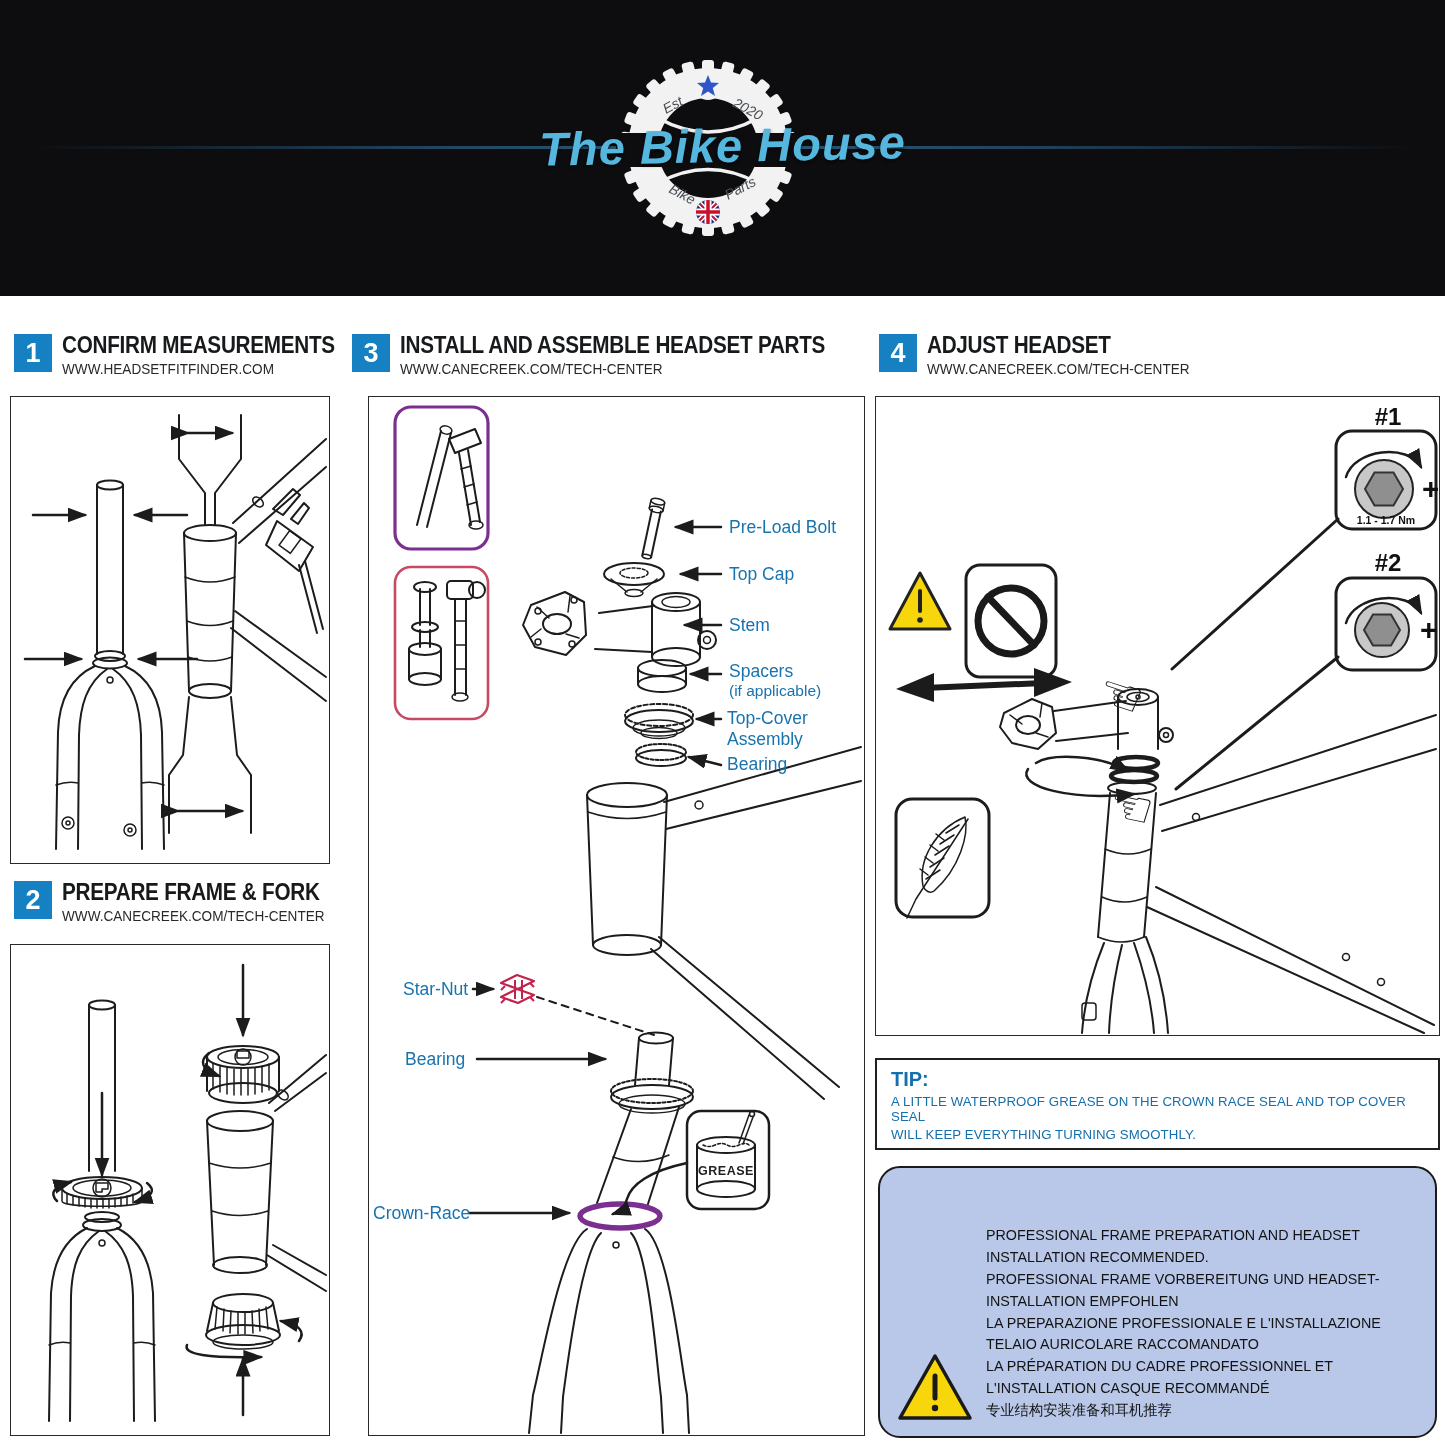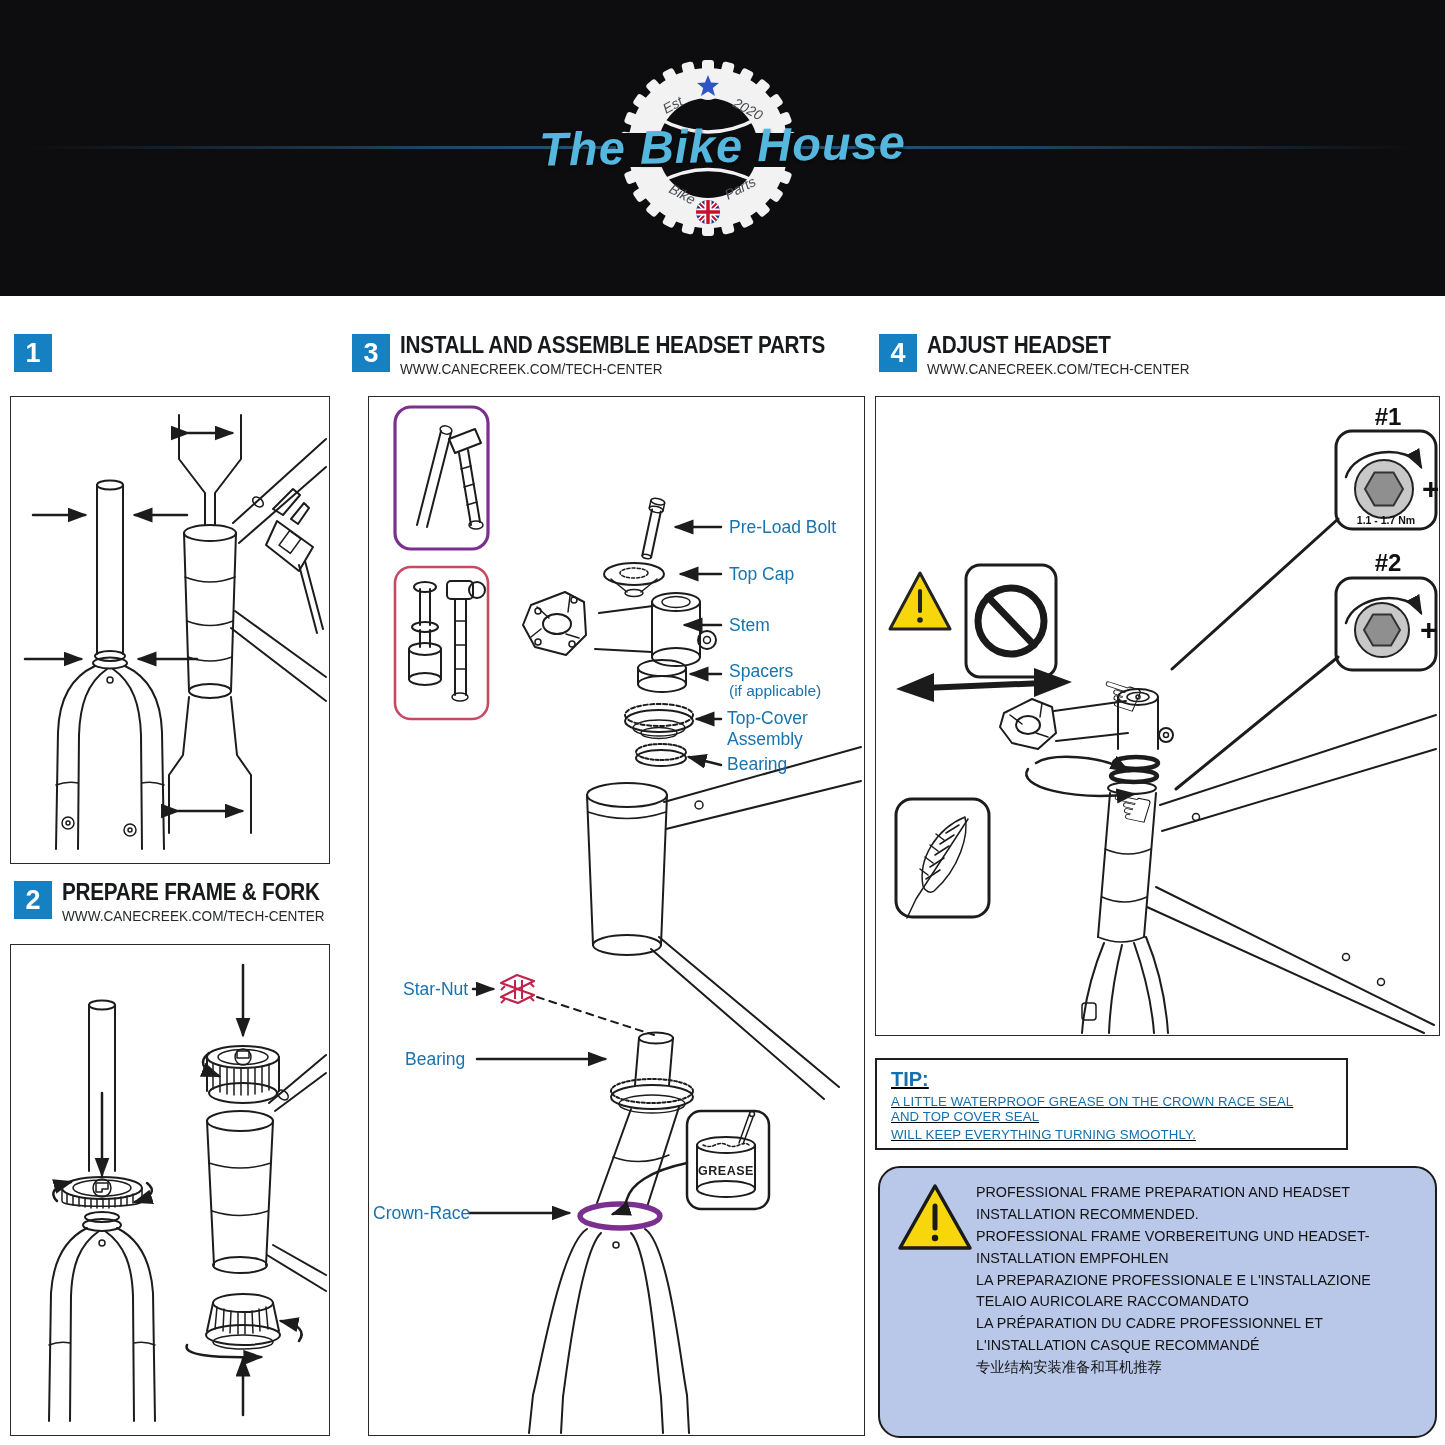--- a/index.html
+++ b/index.html
@@ -33,21 +33,21 @@
   .lbl{fill:#1873ae;font-size:17.5px;}
   .lblsm{fill:#1873ae;font-size:15.5px;}
   
   .tipbox{position:absolute;border:2px solid #1f1f1f;background:#fff;box-sizing:border-box;
     padding:8px 14px;}
   .tip-head{color:#1470ad;font-weight:bold;font-size:20px;}
   .tip-line{color:#1470ad;font-size:13.5px;margin-top:3px;letter-spacing:.1px;
     transform:scaleX(.98);transform-origin:left top;}
   
   .notebox{position:absolute;background:#b9c8e9;border:2.5px solid #1a1a1a;border-radius:22px;
-    box-sizing:border-box;display:flex;align-items:flex-start;padding:14px 16px;gap:2px;}
+    box-sizing:border-box;display:flex;align-items:flex-end;padding:14px 16px;gap:12px;}
   .note-text{font-size:14.6px;color:#131313;line-height:1.5;
     transform:scaleX(.98);transform-origin:left center;}
 </style>
 </head>
 <body>
 
 <div id="page">
 
   <div class="banner">
     <div class="banner-line"></div>
@@ -103,20 +103,24 @@
           <path d="M92,142 V170 M78,156 H106" stroke="#fff" stroke-width="7"></path>
           <path d="M92,142 V170 M78,156 H106" stroke="#c8102e" stroke-width="3.5"></path>
         </g>
       </g>
     </svg>
     <div class="logo-script">The Bike House</div>
   </div>
 
   <div class="sec-head" style="left:14px;top:334px;">
     <div class="sec-num">1</div>
+    <div class="sec-txt">
+      <div class="sec-title">CONFIRM MEASUREMENTS</div>
+      <div class="sec-url">WWW.HEADSETFITFINDER.COM</div>
+    </div>
   </div>
 
   <div class="sec-head" style="left:14px;top:881px;">
     <div class="sec-num">2</div>
     <div class="sec-txt">
       <div class="sec-title">PREPARE FRAME &amp; FORK</div>
       <div class="sec-url">WWW.CANECREEK.COM/TECH-CENTER</div>
     </div>
   </div>
 
@@ -498,21 +502,21 @@
         <path class="ln" d="M258,546 C270,580 276,610 278,636 M270,540 C284,574 290,606 292,636"></path>
         <rect class="ln15" x="206" y="606" width="14" height="17" rx="3"></rect>
         <path class="ln" d="M284,408 L560,318 M286,434 L560,352 M280,490 L558,628 M271,510 L548,636"></path>
         <circle class="ln15" cx="320" cy="420" r="3.5"></circle>
         <circle class="ln15" cx="470" cy="560" r="3.5"></circle>
         <circle class="ln15" cx="505" cy="585" r="3.5"></circle>
       </g>
     </svg>
   </div>
 
-  <div class="tipbox" style="left:875px;top:1058px;width:473px;height:92px;text-decoration:underline;">
+  <div class="tipbox" style="left:875px;top:1058px;width:565px;height:92px;">
     <div class="tip-head">TIP:</div>
     <div class="tip-line">A LITTLE WATERPROOF GREASE ON THE CROWN RACE SEAL AND TOP COVER SEAL</div>
     <div class="tip-line">WILL KEEP EVERYTHING TURNING SMOOTHLY.</div>
   </div>
 
   <div class="notebox" style="left:878px;top:1166px;width:559px;height:272px;">
     <svg width="78" height="70" viewBox="0 0 78 70" style="flex:0 0 auto;">
       <path d="M39,4 L4,66 H74 Z" fill="#f8d60c" stroke="#1a1a1a" stroke-width="3.5" stroke-linejoin="round"></path>
       <line x1="39" y1="24" x2="39" y2="46" stroke="#1a1a1a" stroke-width="5" stroke-linecap="round"></line>
       <circle cx="39" cy="56" r="3.2" fill="#1a1a1a"></circle>

